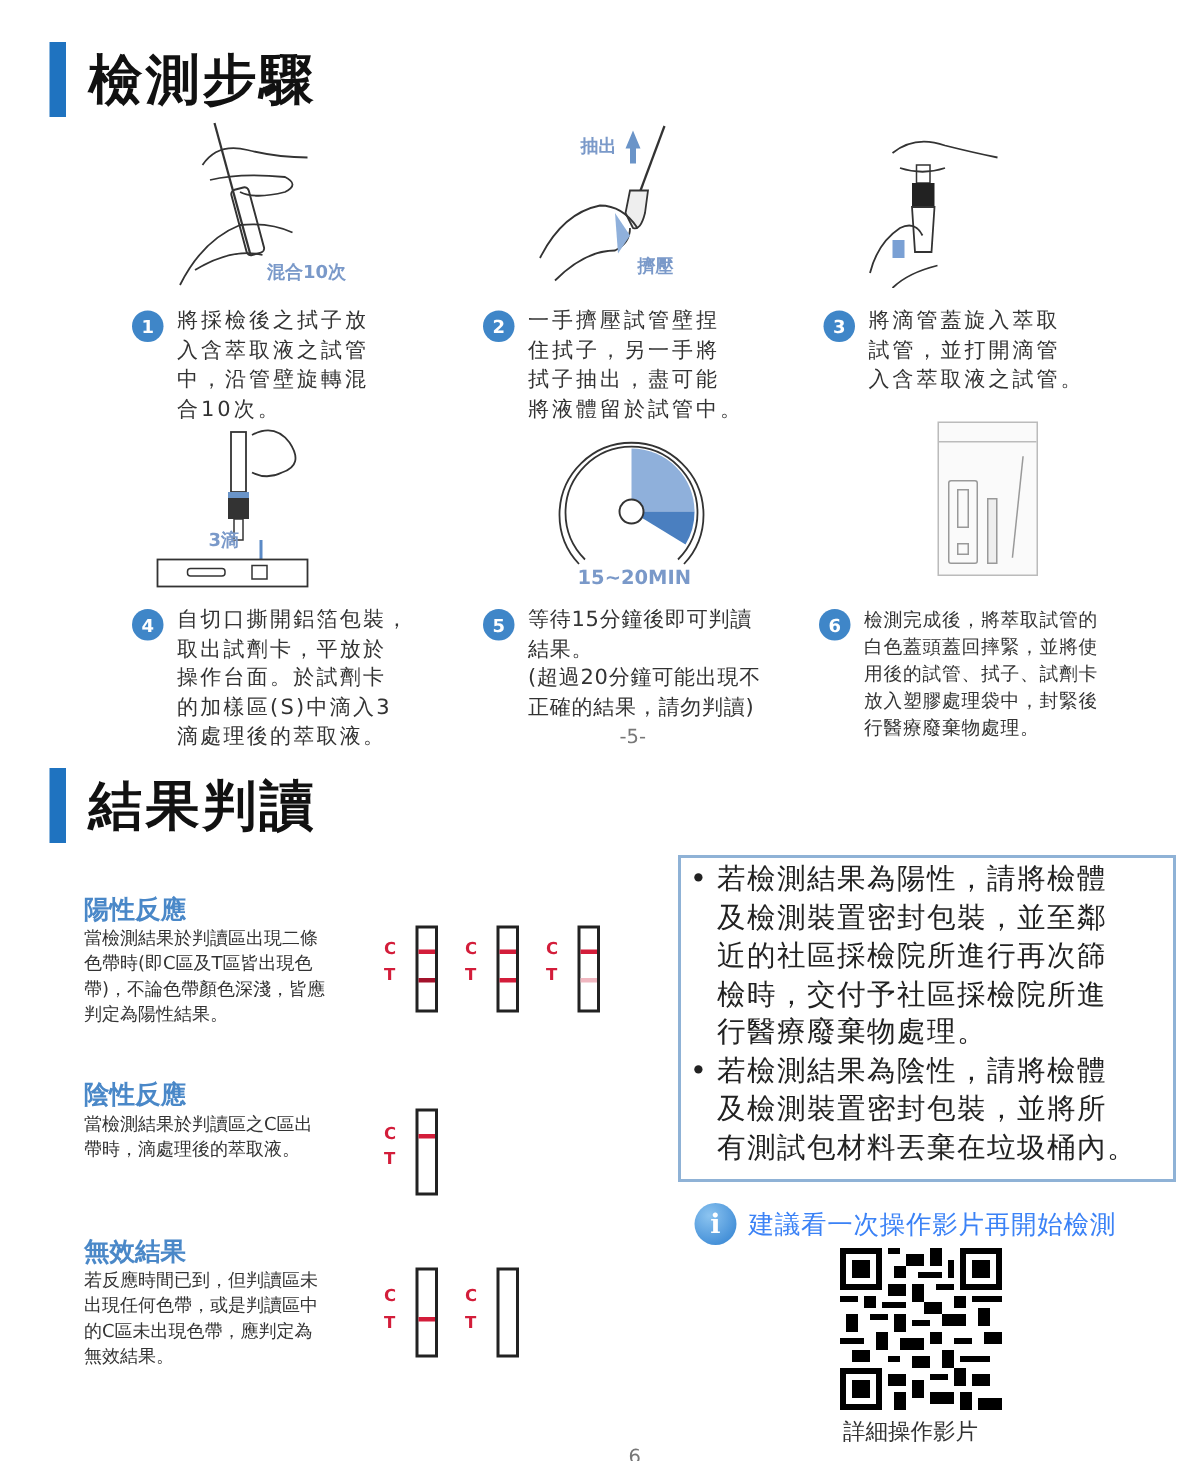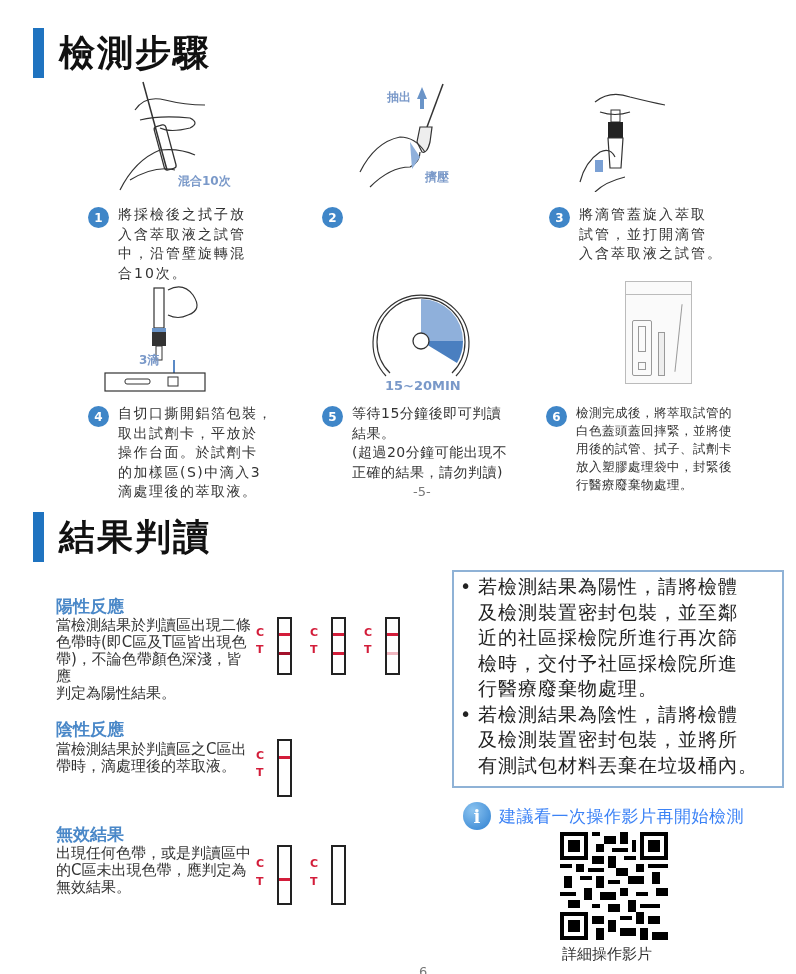--- a/index.html
+++ b/index.html
@@ -6,21 +6,21 @@
 body{width:796px;height:974px;background:#fff;font-family:"DejaVu Sans",sans-serif;color:#222;position:relative;overflow:hidden}
 .abs{position:absolute}
 .sec-title{position:absolute;display:flex;align-items:center}
 .sec-bar{width:11px;height:50px;background:#1f73c0;margin-right:15px}
 .sec-text{font-size:36px;font-weight:bold;color:#111;letter-spacing:2px}
 .step{position:absolute;display:flex;align-items:flex-start}
 .num{width:21px;height:21px;border-radius:50%;background:#3f86c8;color:#fff;font-size:12px;font-weight:bold;display:flex;align-items:center;justify-content:center;margin-right:9px;margin-top:2px;flex:none}
 .step-text{font-size:14px;line-height:19.5px;color:#333;letter-spacing:2px}
 .cap{font-size:12px;color:#7a99c9;font-weight:bold}
 .res-head{position:absolute;font-size:17px;color:#4a88c8;font-weight:bold}
-.res-text{position:absolute;font-size:15px;line-height:17px;color:#333;width:200px}
+.res-text{position:absolute;font-size:12px;line-height:17px;color:#333;width:200px}
 .strip{position:absolute;width:15px;height:58px;border:2px solid #222;background:#fff}
 .band{position:absolute;left:0;right:0;height:2.5px;background:#d31d3a}
 .ct{position:absolute;font-size:11px;font-weight:bold;color:#d31d3a}
 .box{position:absolute;left:452px;top:570px;width:332px;height:218px;border:2px solid #8fb2d6;padding:2px 6px}
 .bl{display:flex;font-size:19px;line-height:25.5px;color:#222;letter-spacing:1px}
 .bl .dot{width:18px;flex:none}
 .page-num{position:absolute;font-size:13px;color:#777}
 </style>
 </head>
 <body>
@@ -61,20 +61,26 @@
   <div class="num">1</div>
   <div class="step-text">
     <div>將採檢後之拭子放</div>
       <div>入含萃取液之試管</div>
       <div>中，沿管壁旋轉混</div>
       <div>合10次。</div>
   </div>
 </div>
 <div class="step" style="left:322px;top:205px">
   <div class="num">2</div>
+  <div class="step-text">
+    <div>一手擠壓試管壁捏</div>
+      <div>住拭子，另一手將</div>
+      <div>拭子抽出，盡可能</div>
+      <div>將液體留於試管中。</div>
+  </div>
 </div>
 <div class="step" style="left:549px;top:205px">
   <div class="num">3</div>
   <div class="step-text">
     <div>將滴管蓋旋入萃取</div>
       <div>試管，並打開滴管</div>
       <div>入含萃取液之試管。</div>
   </div>
 </div>
 
@@ -182,20 +188,21 @@
 <div>
   <div class="ct" style="left:256px;top:749px">C</div>
     <div class="ct" style="left:256px;top:766px">T</div>
   <div class="strip" style="left:277px;top:739px">
       <div class="band" style="top:15px"></div>
     </div>
 </div>
 
 <div class="res-head" style="left:56px;top:823px">無效結果</div>
 <div class="res-text" style="left:56px;top:845px">
+  <div>若反應時間已到，但判讀區未</div>
     <div>出現任何色帶，或是判讀區中</div>
     <div>的C區未出現色帶，應判定為</div>
     <div>無效結果。</div>
 </div>
 <div>
   <div class="ct" style="left:256px;top:857px">C</div>
     <div class="ct" style="left:256px;top:875px">T</div>
   <div class="strip" style="left:277px;top:845px;height:60px">
       <div class="band" style="top:31px"></div>
     </div>

